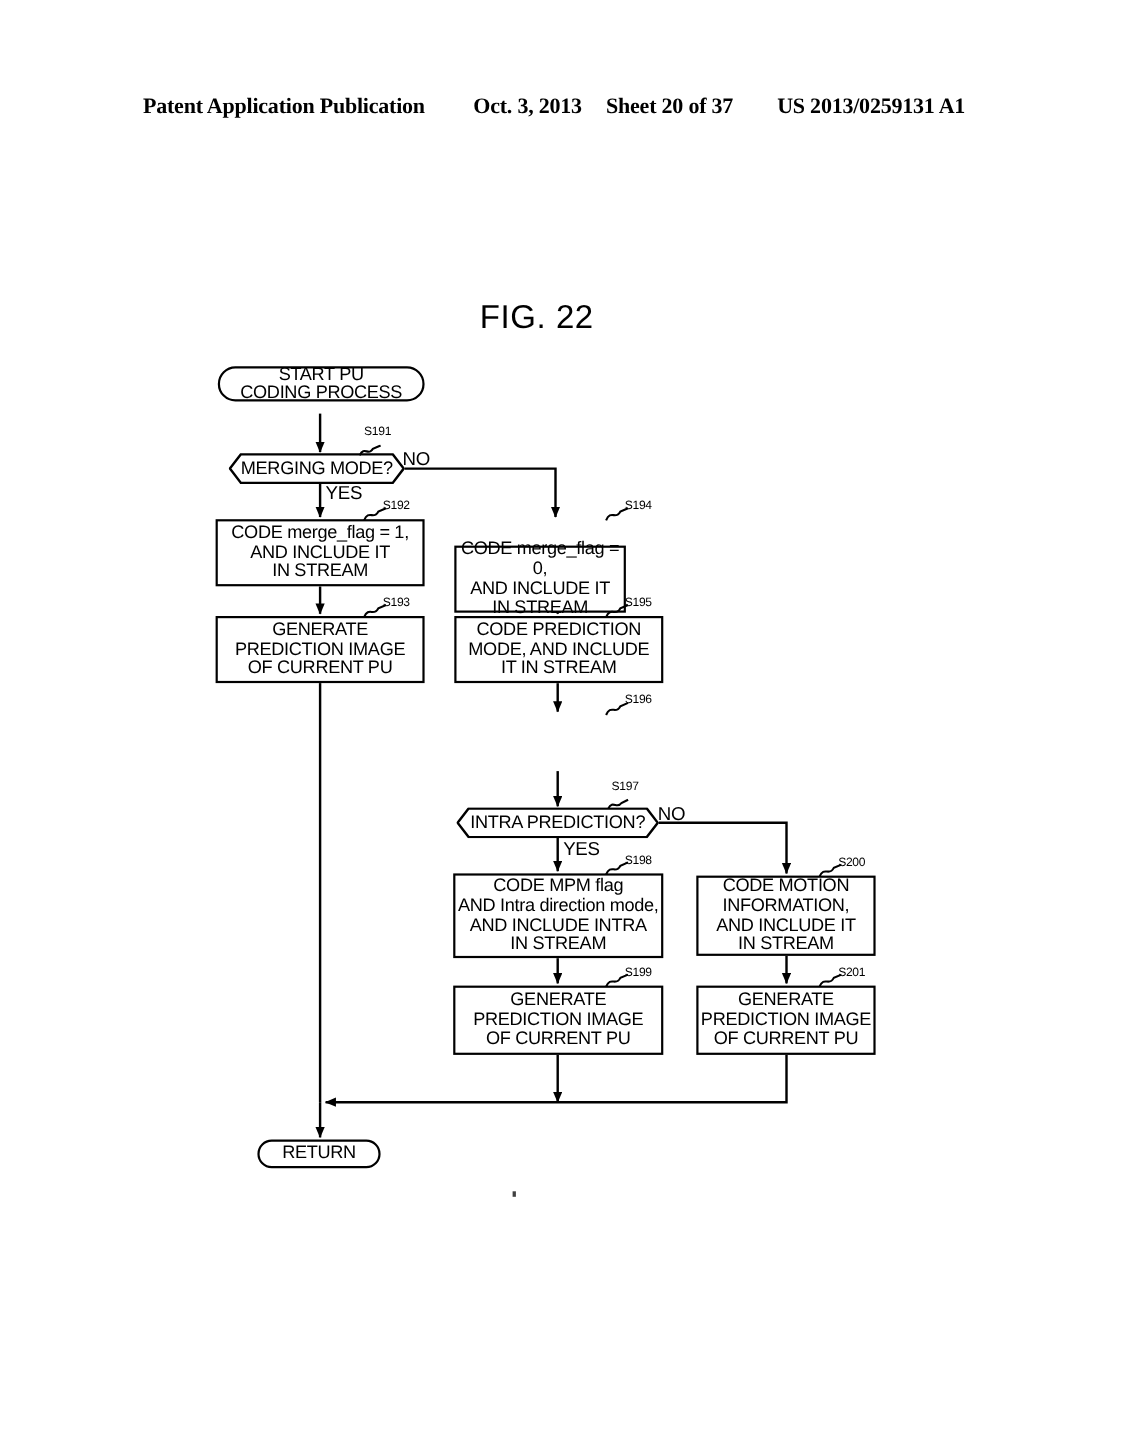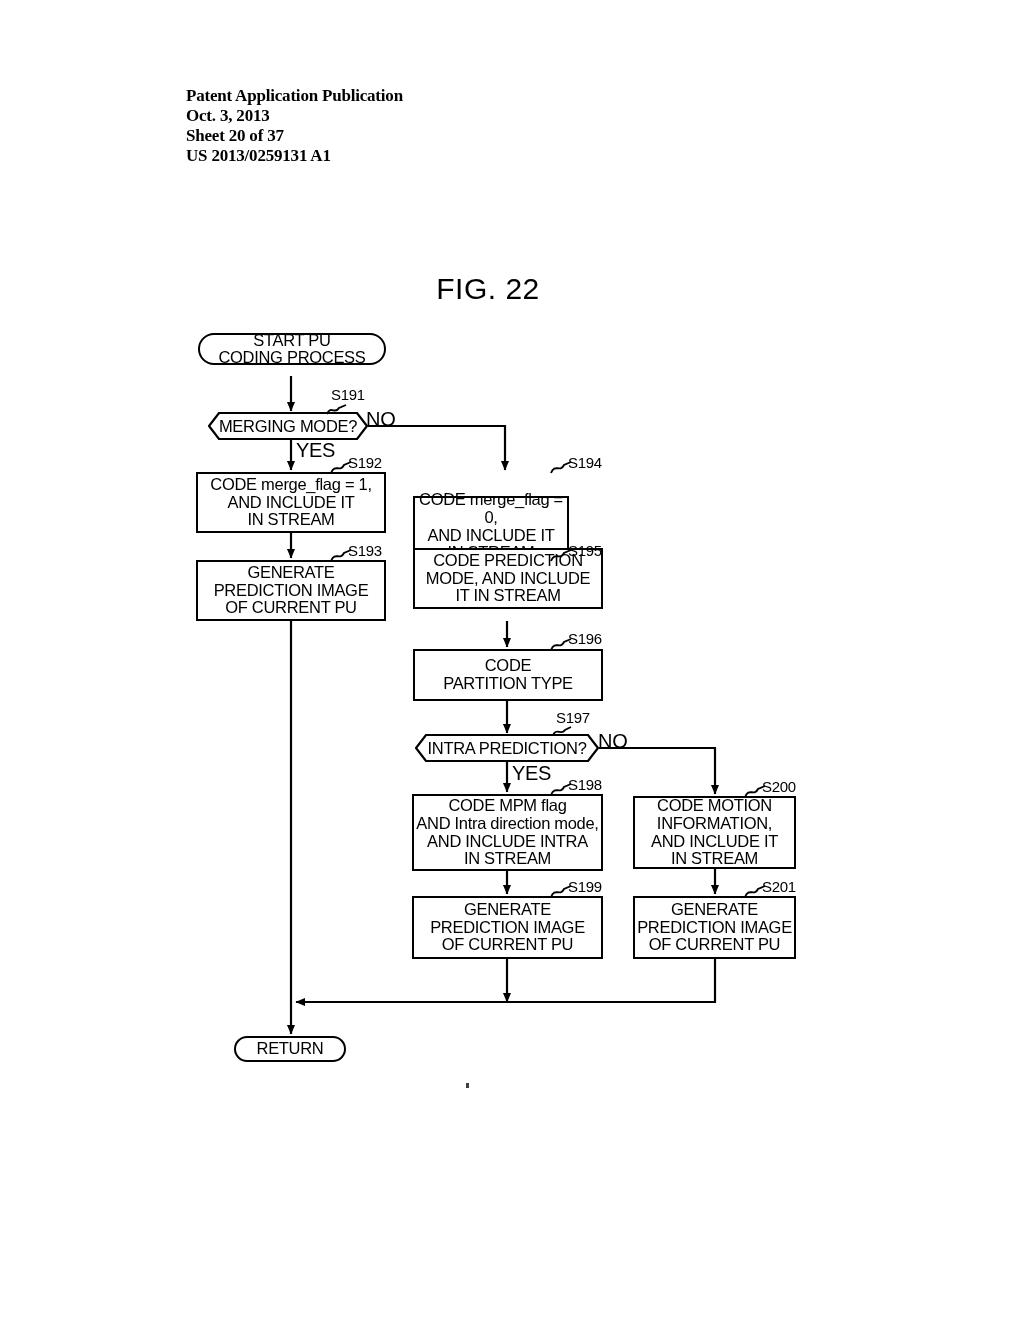--- a/index.html
+++ b/index.html
@@ -21,27 +21,26 @@
   #page-header {
     position: absolute;
     left: 130px;
     top: 86px;
     width: 764px;
     height: 26px;
     display: flex;
     align-items: baseline;
     font-family: "Liberation Serif", serif;
     font-weight: bold;
-    font-size: 17px;
+    font-size: 20px;
     letter-spacing: -0.2px;
     white-space: nowrap;
-    flex-direction: column;
   }
   #page-header .hdr-pub   { }
-  #page-header .hdr-date  { margin-left: 56px; }
+  #page-header .hdr-date  { margin-left: 44px; }
   #page-header .hdr-sheet { margin-left: 22px; }
   #page-header .hdr-pat   { margin-left: 40px; }
 
   
   #fig-title {
     position: absolute;
     left: 0;
     top: 272px;
     width: 1024px;
     text-align: center;
@@ -116,28 +115,28 @@
   }
   .decision .dec-text {
     position: relative;
     z-index: 2;
     padding: 0 14px;
   }
 
   
   .steplabel {
     position: absolute;
-    font-size: 15px;
+    font-size: 11px;
     letter-spacing: -0.3px;
     white-space: nowrap;
   }
   
   .branchlabel {
     position: absolute;
-    font-size: 20px;
+    font-size: 17px;
     letter-spacing: -0.3px;
     white-space: nowrap;
   }
 
   .artifact-dot {
     position: absolute;
     width: 3px; height: 5px;
     background: #000;
     opacity: .75;
   }
@@ -239,34 +238,30 @@
   <div class="node" style="left:413px; top:496px; width:156px; height:61px;">
     <span>CODE merge_flag = 0,
 AND INCLUDE IT
 IN STREAM</span>
   </div>
   <div class="steplabel" style="left:568px; top:454px;">S194</div>
   <svg style="position:absolute; left:550px; top:460px; width:22px; height:14px;" viewBox="0 0 22 14">
     <path d="M1,13 C5,3 10,13 14,5 L21,2" fill="none" stroke="#000" stroke-width="1.9"></path>
   </svg>
 
-  <div class="node" style="left:413px; top:548px; width:190px; height:61px;">
+  <div class="node" style="left:413px; top:560px; width:190px; height:61px;">
     <span>CODE PREDICTION
 MODE, AND INCLUDE
 IT IN STREAM</span>
   </div>
   <div class="steplabel" style="left:568px; top:542px;">S195</div>
   <svg style="position:absolute; left:550px; top:548px; width:22px; height:14px;" viewBox="0 0 22 14">
     <path d="M1,13 C5,3 10,13 14,5 L21,2" fill="none" stroke="#000" stroke-width="1.9"></path>
   </svg>
 
-  <div class="node" style="left:413px; top:649px; width:190px; height:52px;">
-    <span>CODE
-PARTITION TYPE</span>
-  </div>
   <div class="steplabel" style="left:568px; top:630px;">S196</div>
   <svg style="position:absolute; left:550px; top:637px; width:22px; height:14px;" viewBox="0 0 22 14">
     <path d="M1,13 C5,3 10,13 14,5 L21,2" fill="none" stroke="#000" stroke-width="1.9"></path>
   </svg>
 
   <div class="decision" style="left:415px; top:734px; width:184px; height:28px;">
     <svg class="dec-bg" viewBox="0 0 184 28" preserveAspectRatio="none">
       <polygon points="11,1 173,1 183,14 173,27 11,27 1,14" fill="#fff" stroke="#000" stroke-width="2.2" vector-effect="non-scaling-stroke"></polygon>
     </svg>
     <span class="dec-text">INTRA PREDICTION?</span>

